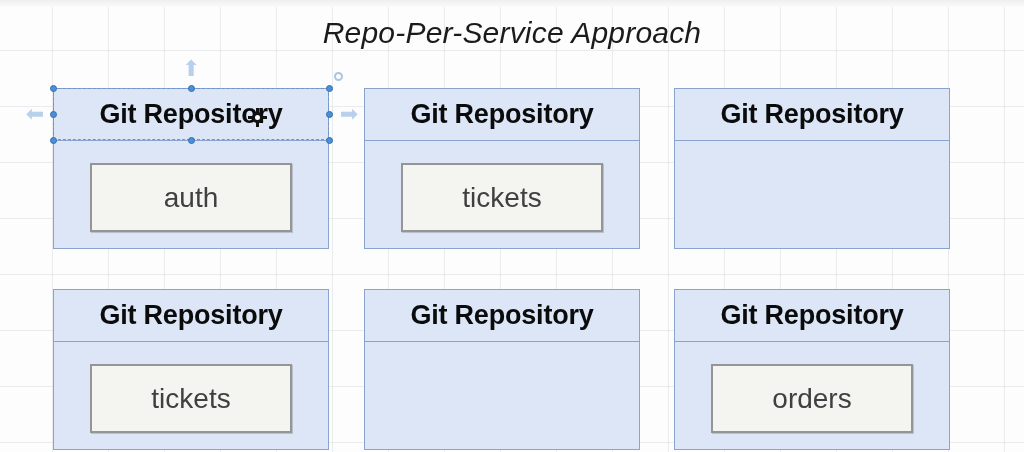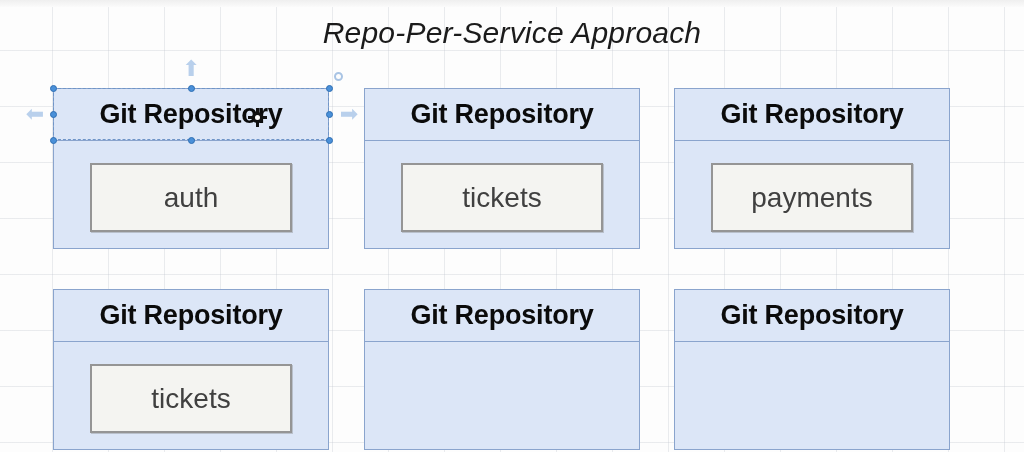--- a/index.html
+++ b/index.html
@@ -195,25 +195,20 @@
       <div class="service-box">
         <span class="service-label">tickets</span>
       </div>
     </div>
   </div>
 
   <div class="repo-card" style="left:674px; top:88px; width:276px; height:161px;">
     <div class="repo-header">
       <span class="repo-header-label">Git Repository</span>
     </div>
-    <div class="repo-body">
-      <div class="service-box">
-        <span class="service-label">payments</span>
-      </div>
-    </div>
   </div>
 
   <div class="repo-card" style="left:53px; top:289px; width:276px; height:161px;">
     <div class="repo-header">
       <span class="repo-header-label">Git Repository</span>
     </div>
     <div class="repo-body">
       <div class="service-box">
         <span class="service-label">tickets</span>
       </div>
@@ -222,20 +217,25 @@
 
   <div class="repo-card" style="left:364px; top:289px; width:276px; height:161px;">
     <div class="repo-header">
       <span class="repo-header-label">Git Repository</span>
     </div>
   </div>
 
   <div class="repo-card" style="left:674px; top:289px; width:276px; height:161px;">
     <div class="repo-header">
       <span class="repo-header-label">Git Repository</span>
+    </div>
+    <div class="repo-body">
+      <div class="service-box">
+        <span class="service-label">orders</span>
+      </div>
     </div>
   </div>
 
   <div id="selection-overlay" style="left:53px; top:88px; width:276px; height:52px;">
 
     <div class="sel-outline"></div>
 
     <div class="sel-handle" style="left:0px;   top:0px;"></div>
     <div class="sel-handle" style="left:138px; top:0px;"></div>
     <div class="sel-handle" style="left:276px; top:0px;"></div>

